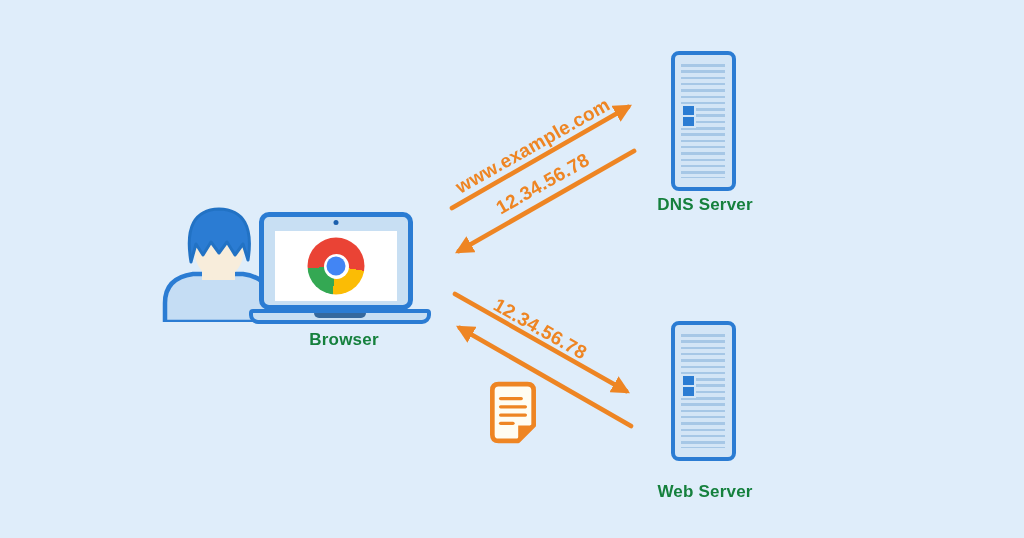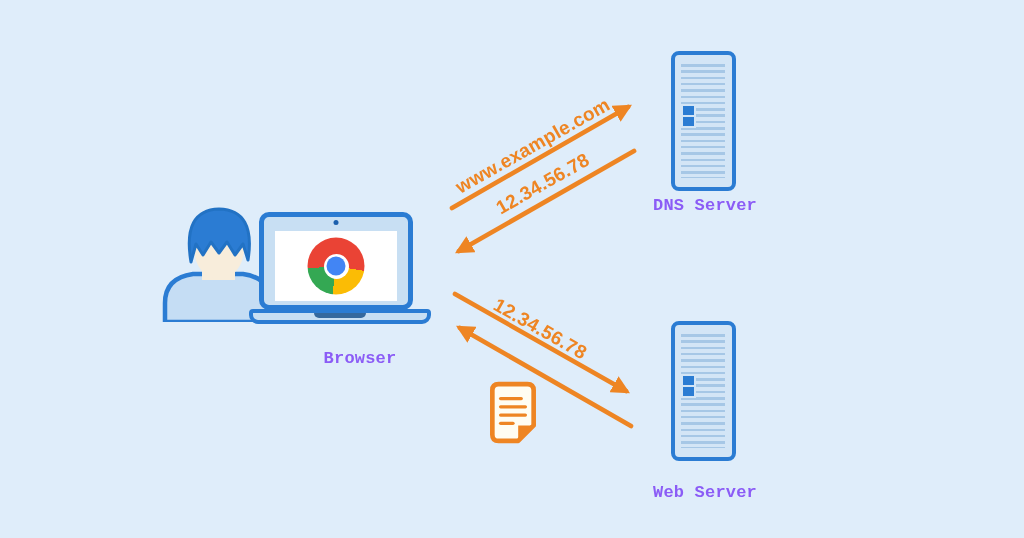--- a/index.html
+++ b/index.html
@@ -9,22 +9,22 @@
     background:#DFEDFA;
     overflow:hidden;
     font-family:"Liberation Sans", sans-serif;
   }
   
   svg.arrows{position:absolute;left:0;top:0;width:1024px;height:538px;}
   
   .node-label{
     position:absolute;
     transform:translate(-50%,-50%);
-    color:#8b5cf6;font-weight:700;font-size:17px;
-    white-space:nowrap;letter-spacing:.2px;font-family:Liberation Mono, monospace;
+    color:#15803d;font-weight:700;font-size:17px;
+    white-space:nowrap;letter-spacing:.2px;
   }
   
   .msg-label{
     position:absolute;
     transform:translate(-50%,-50%) rotate(var(--r));
     color:#EE8523;font-weight:700;font-size:19px;
     white-space:nowrap;letter-spacing:.3px;
   }
   
   .laptop-screen{
@@ -128,21 +128,21 @@
       <div class="chrome-logo">
         <div class="chrome-white">
           <div class="chrome-blue"></div>
         </div>
       </div>
     </div>
   </div>
   <div class="laptop-base">
     <div class="base-notch"></div>
   </div>
-  <div class="node-label" style="left:344px;top:358px;margin-left:16px;">Browser</div>
+  <div class="node-label" style="left:344px;top:340px;">Browser</div>
 
   <div class="server dns">
     <div class="stripes"></div>
     <div class="sq sq1"></div>
     <div class="sq sq2"></div>
   </div>
   <div class="node-label" style="left:705px;top:205px;">DNS Server</div>
 
   <div class="server web">
     <div class="stripes"></div>

